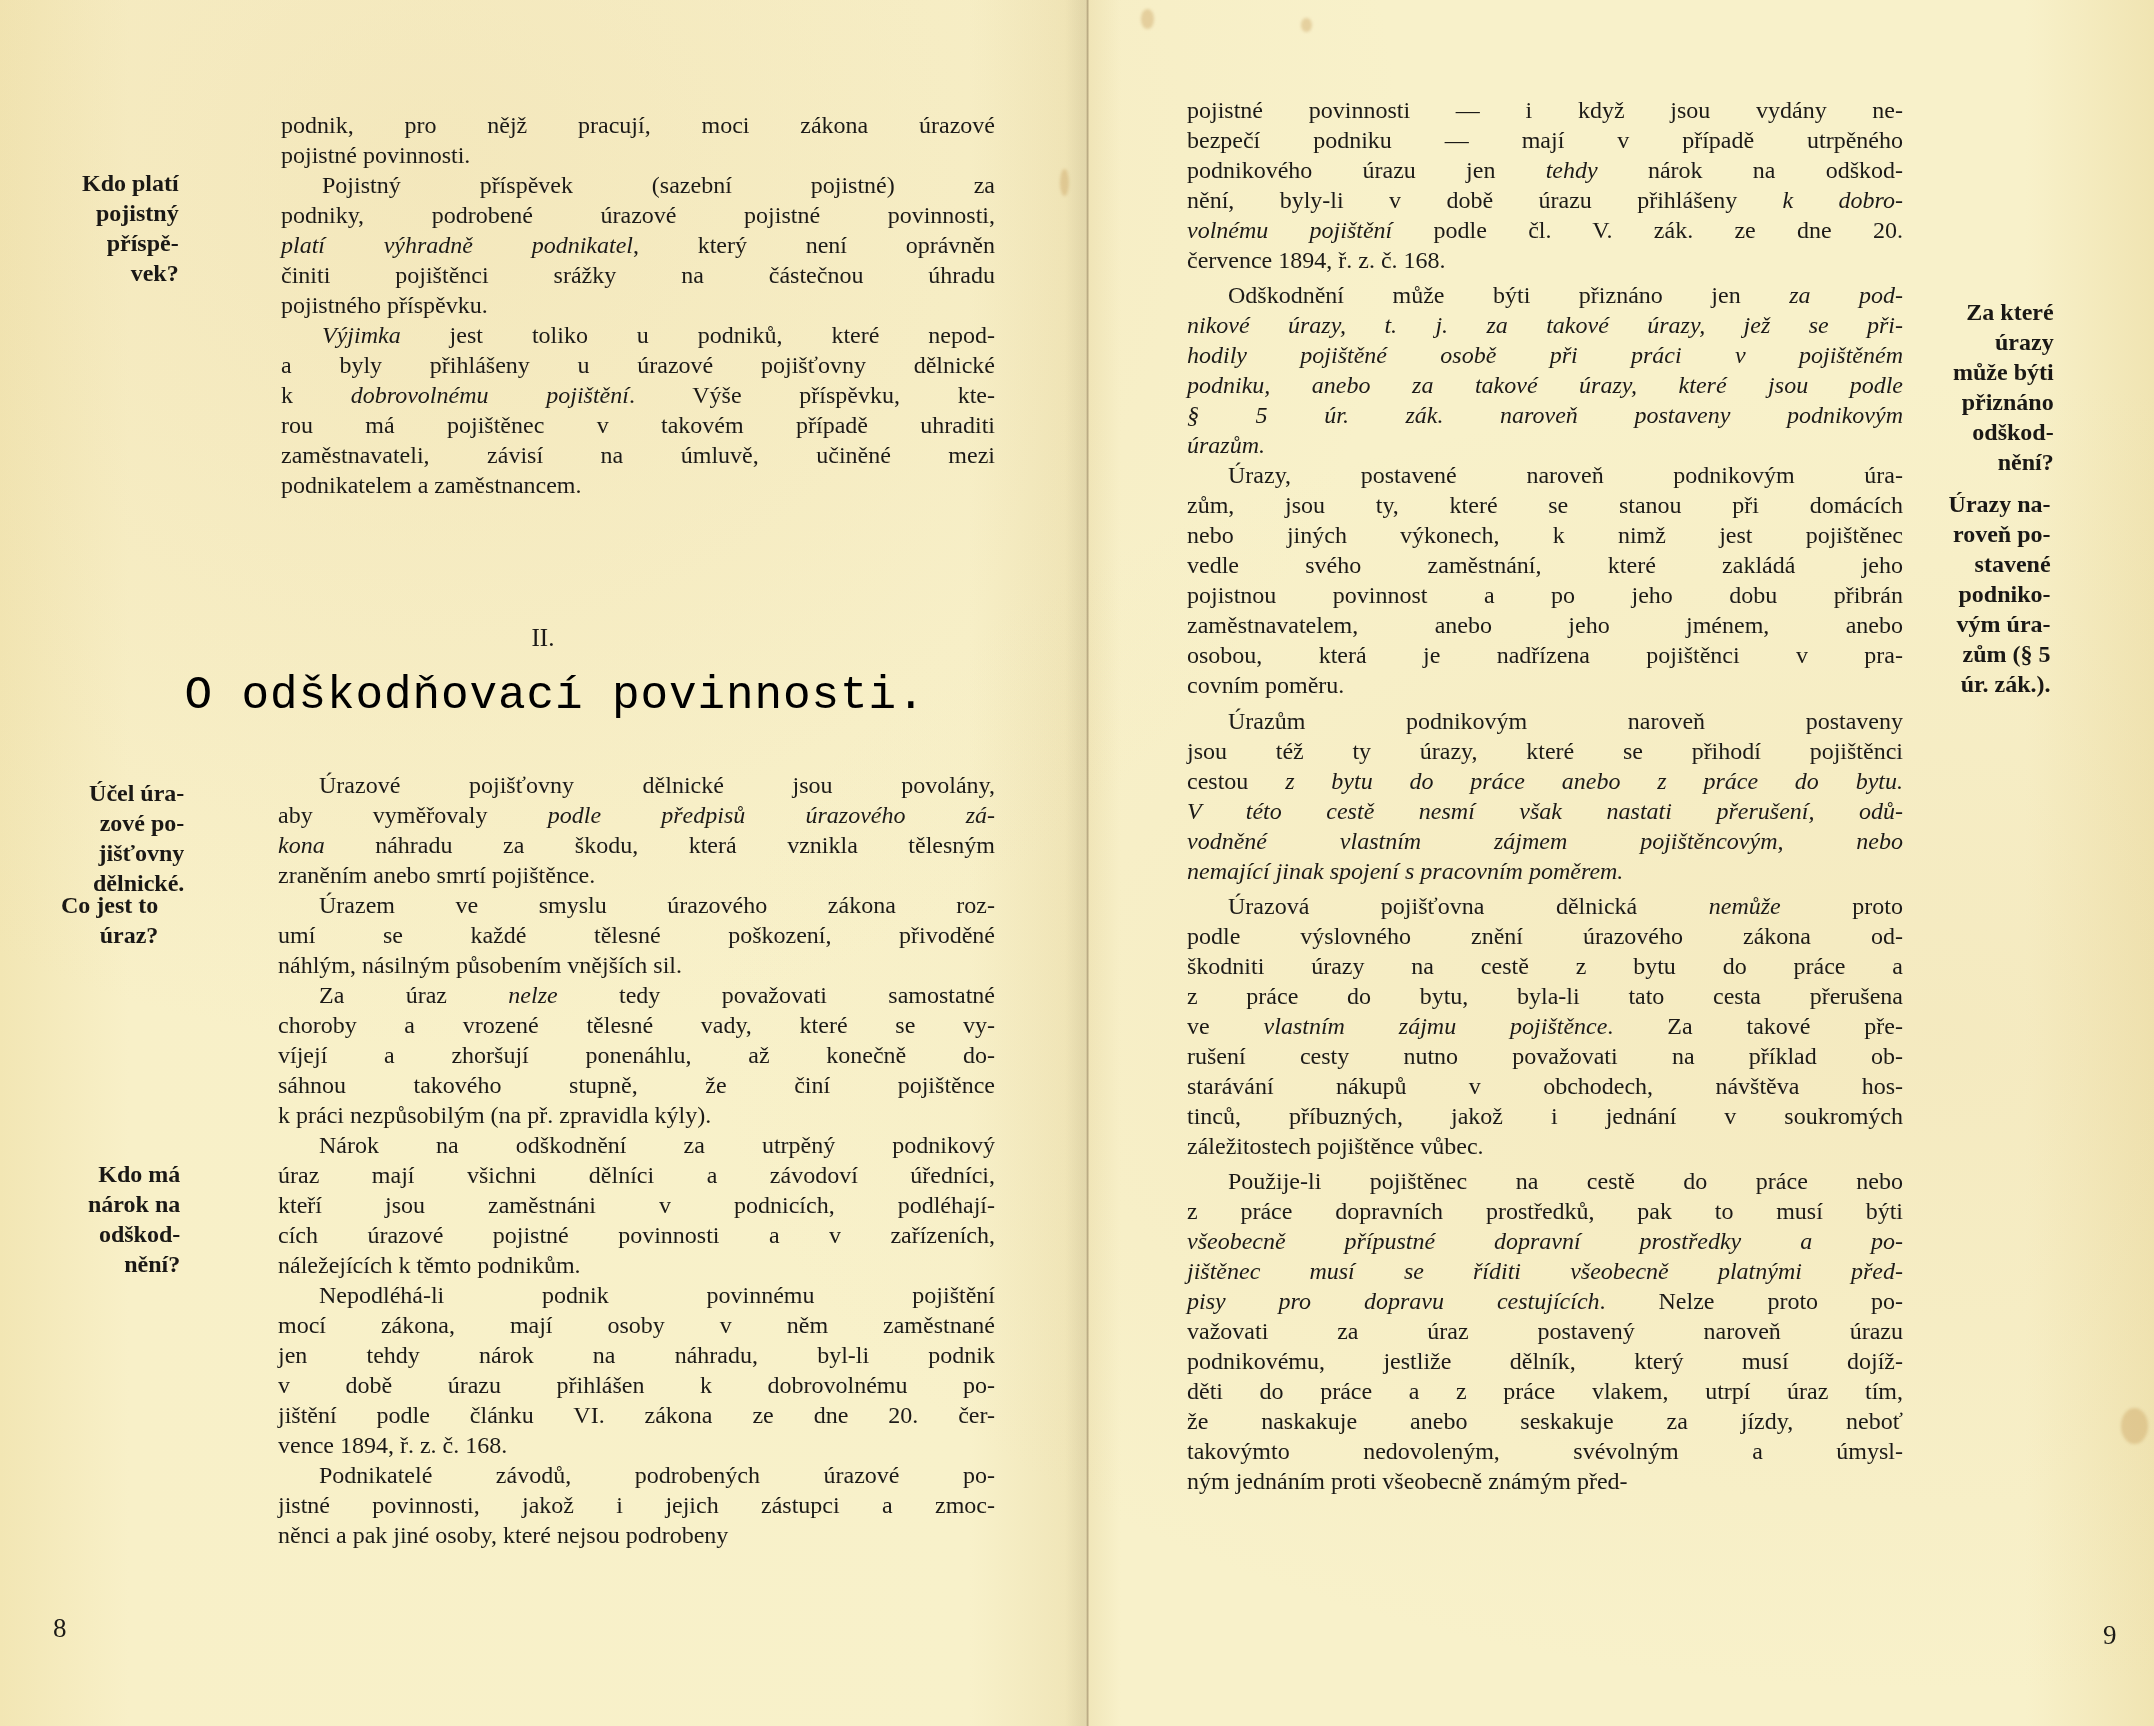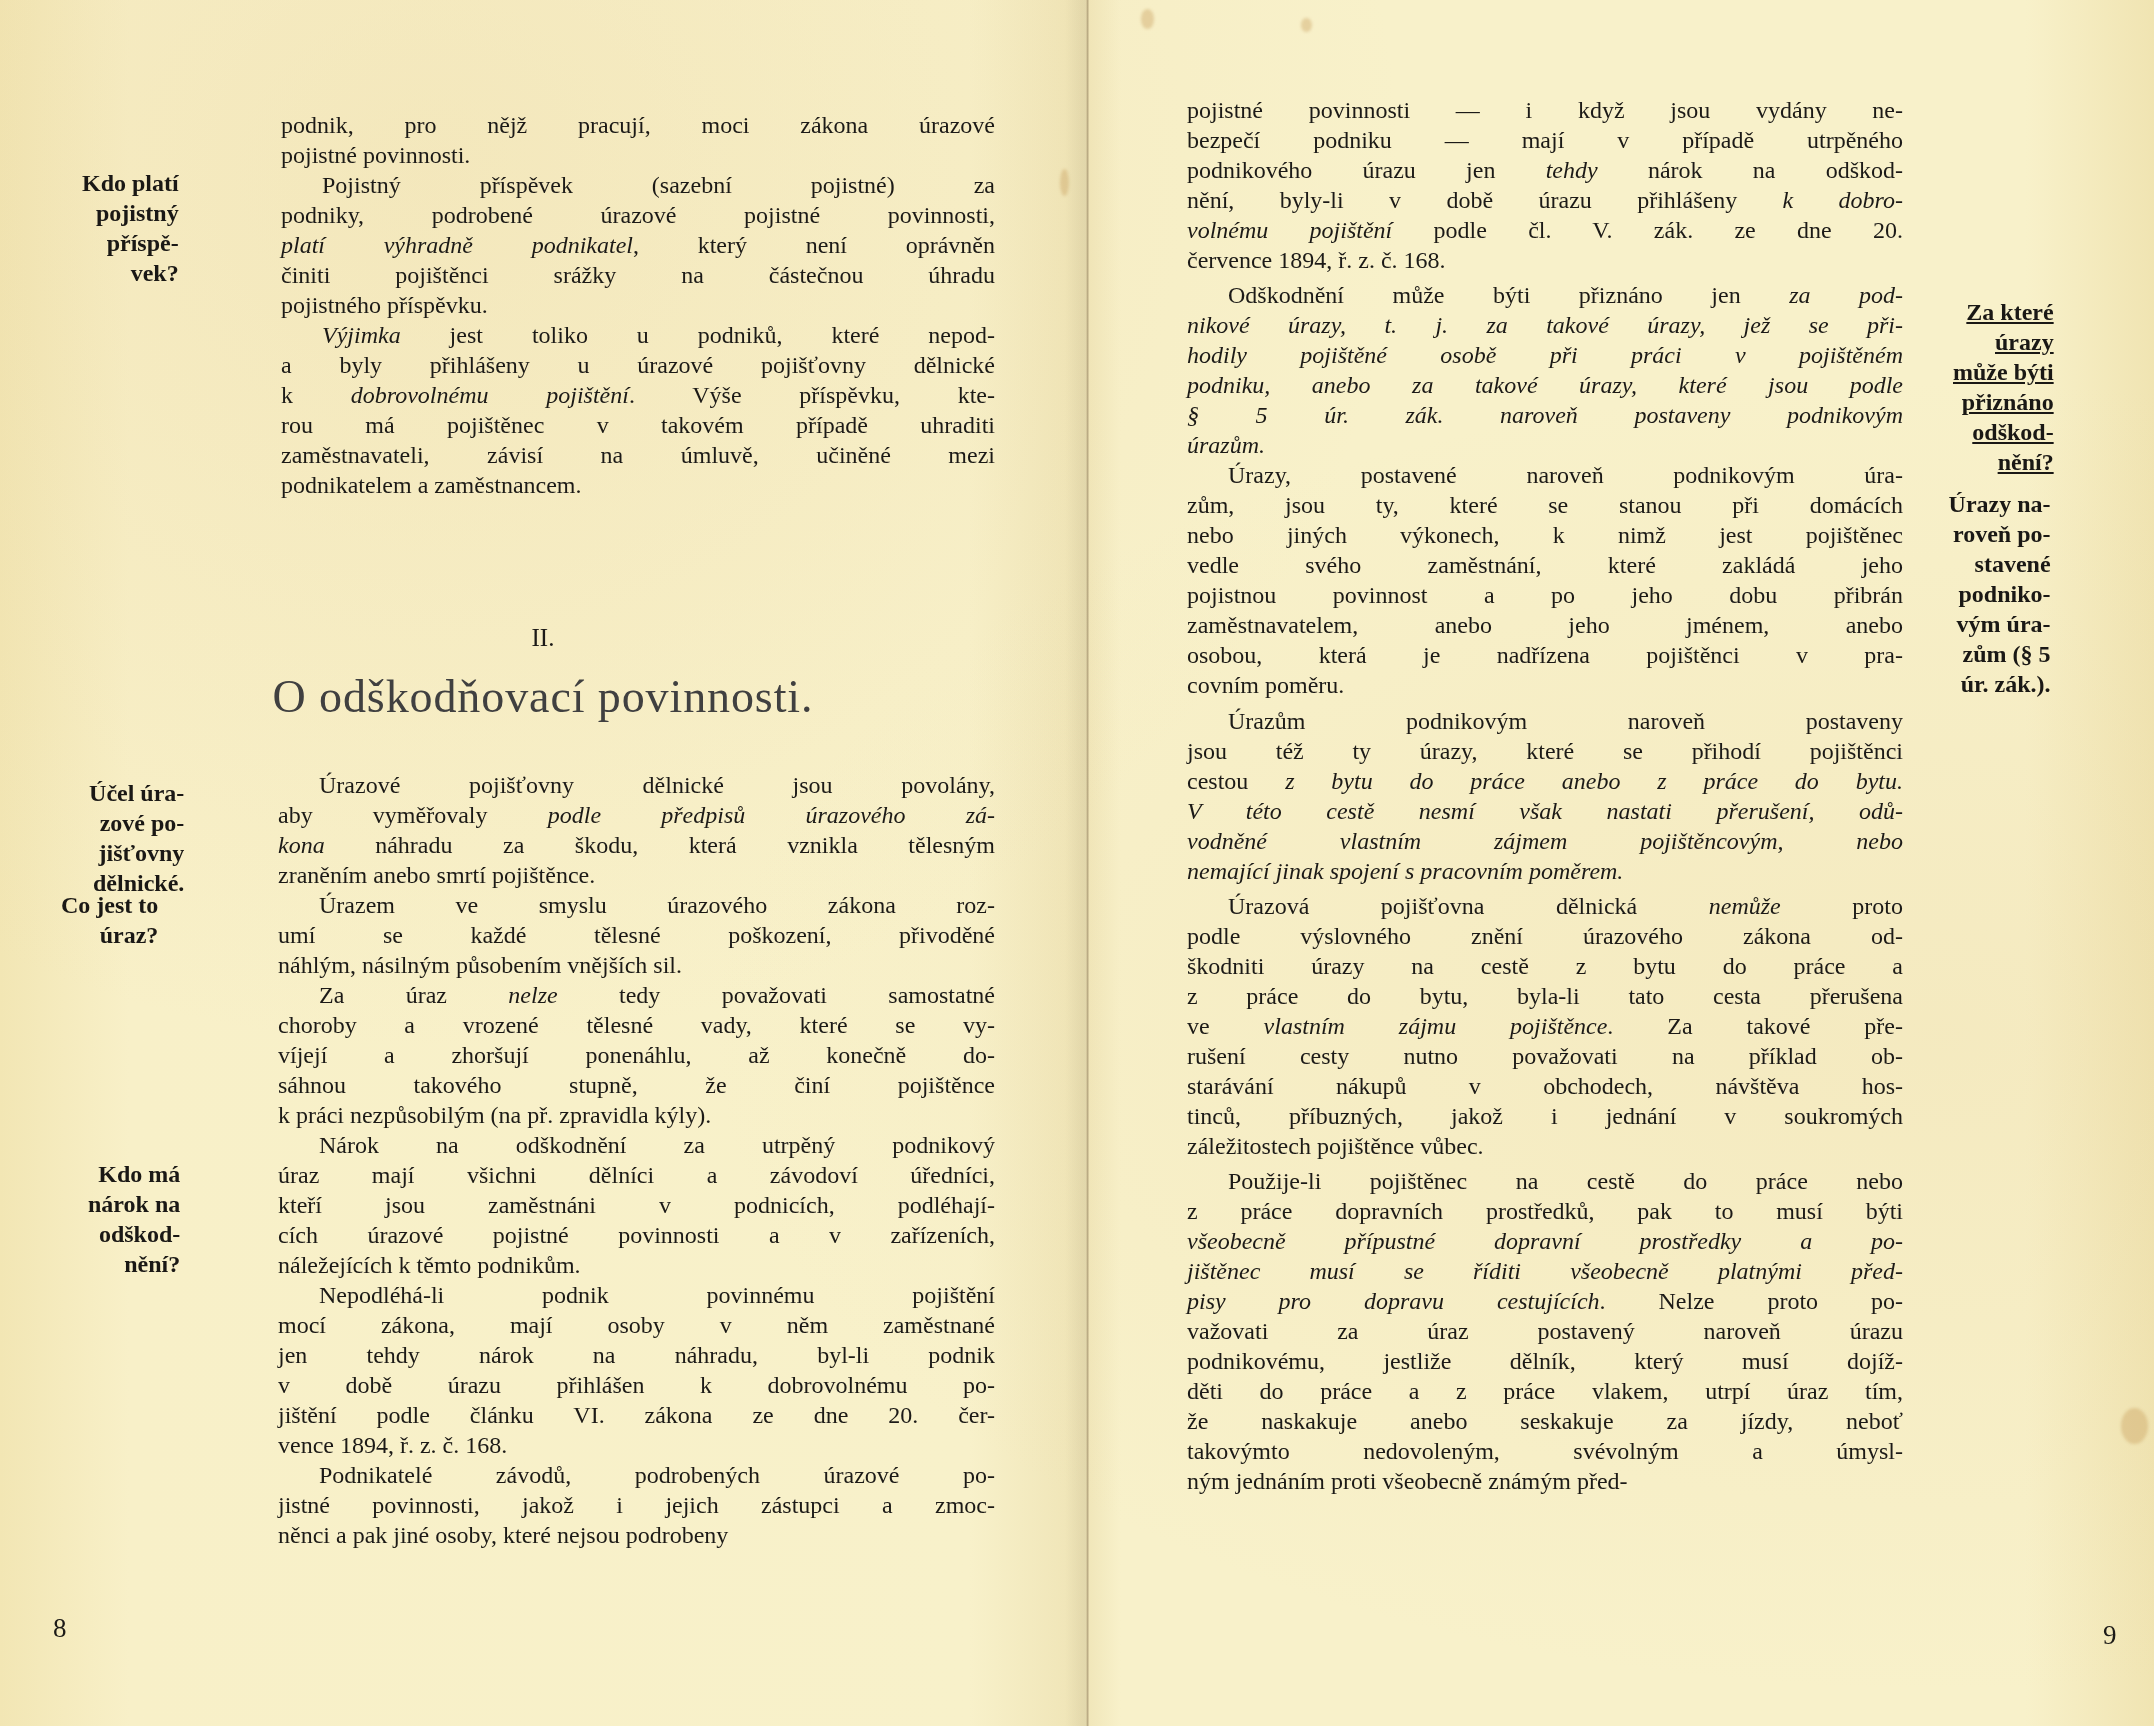--- a/index.html
+++ b/index.html
@@ -32,21 +32,21 @@
   .line.indent { padding-left: 41px; }
   .para { display: block; }
   .para + .para.gap { margin-top: 5.3px; }
   .it { font-style: italic; }
 
   .margin-note { position: absolute; font-family: "Liberation Serif", "DejaVu Serif", serif; font-weight: bold; font-size: 24px; line-height: 30px; color: #1a1815; text-align: right; }
   .margin-note .ml { display: block; white-space: nowrap; }
   .margin-note .ml.sub { padding-left: 31px; }
 
   .section-num { position: absolute; left: 0; width: 1086px; top: 624px; text-align: center; font-size: 25px; padding-left: 0; }
-  .section-title { position: absolute; left: 0; width: 1086px; top: 670px; text-align: center; font-size: 46px; letter-spacing: 0.9px; color: #404040; }
+  .section-title { position: absolute; left: 12px; width: 1086px; top: 670px; text-align: center; font-size: 46px; letter-spacing: 0.9px; color: #000000; font-family: Liberation Mono, monospace; }
 
   .page-num { position: absolute; font-size: 27px; }
 </style>
 </head>
 <body>
 
 <div class="spread"></div>
 <div class="stain" style="left:2121px;top:1408px;width:27px;height:36px;"></div>
 <div class="stain" style="left:1141px;top:9px;width:12.5px;height:19.6px;"></div>
 <div class="stain" style="left:1301px;top:18px;width:10.7px;height:14.3px;"></div>
@@ -202,21 +202,21 @@
         <span class="line"><span class="it">pisy pro dopravu cestujících</span><span>. Nelze proto po-</span></span>
         <span class="line"><span>važovati za úraz postavený naroveň úrazu</span></span>
         <span class="line"><span>podnikovému, jestliže dělník, který musí dojíž-</span></span>
         <span class="line"><span>děti do práce a z práce vlakem, utrpí úraz tím,</span></span>
         <span class="line"><span>že naskakuje anebo seskakuje za jízdy, neboť</span></span>
         <span class="line"><span>takovýmto nedovoleným, svévolným a úmysl-</span></span>
         <span class="line last"><span>ným jednáním proti všeobecně známým před-</span></span>
       </div>
     </div>
 
-  <div class="margin-note" id="rn0" style="left:833px; top:297px;text-decoration:underline;">
+  <div class="margin-note" id="rn0" style="left:833px; top:297px;">
       <span class="ml">Za které</span>
       <span class="ml sub">úrazy</span>
       <span class="ml sub">může býti</span>
       <span class="ml sub">přiznáno</span>
       <span class="ml sub">odškod-</span>
       <span class="ml sub">nění?</span>
     </div>
   <div class="margin-note" id="rn1" style="left:833px; top:489px;">
       <span class="ml">Úrazy na-</span>
       <span class="ml sub">roveň po-</span>

